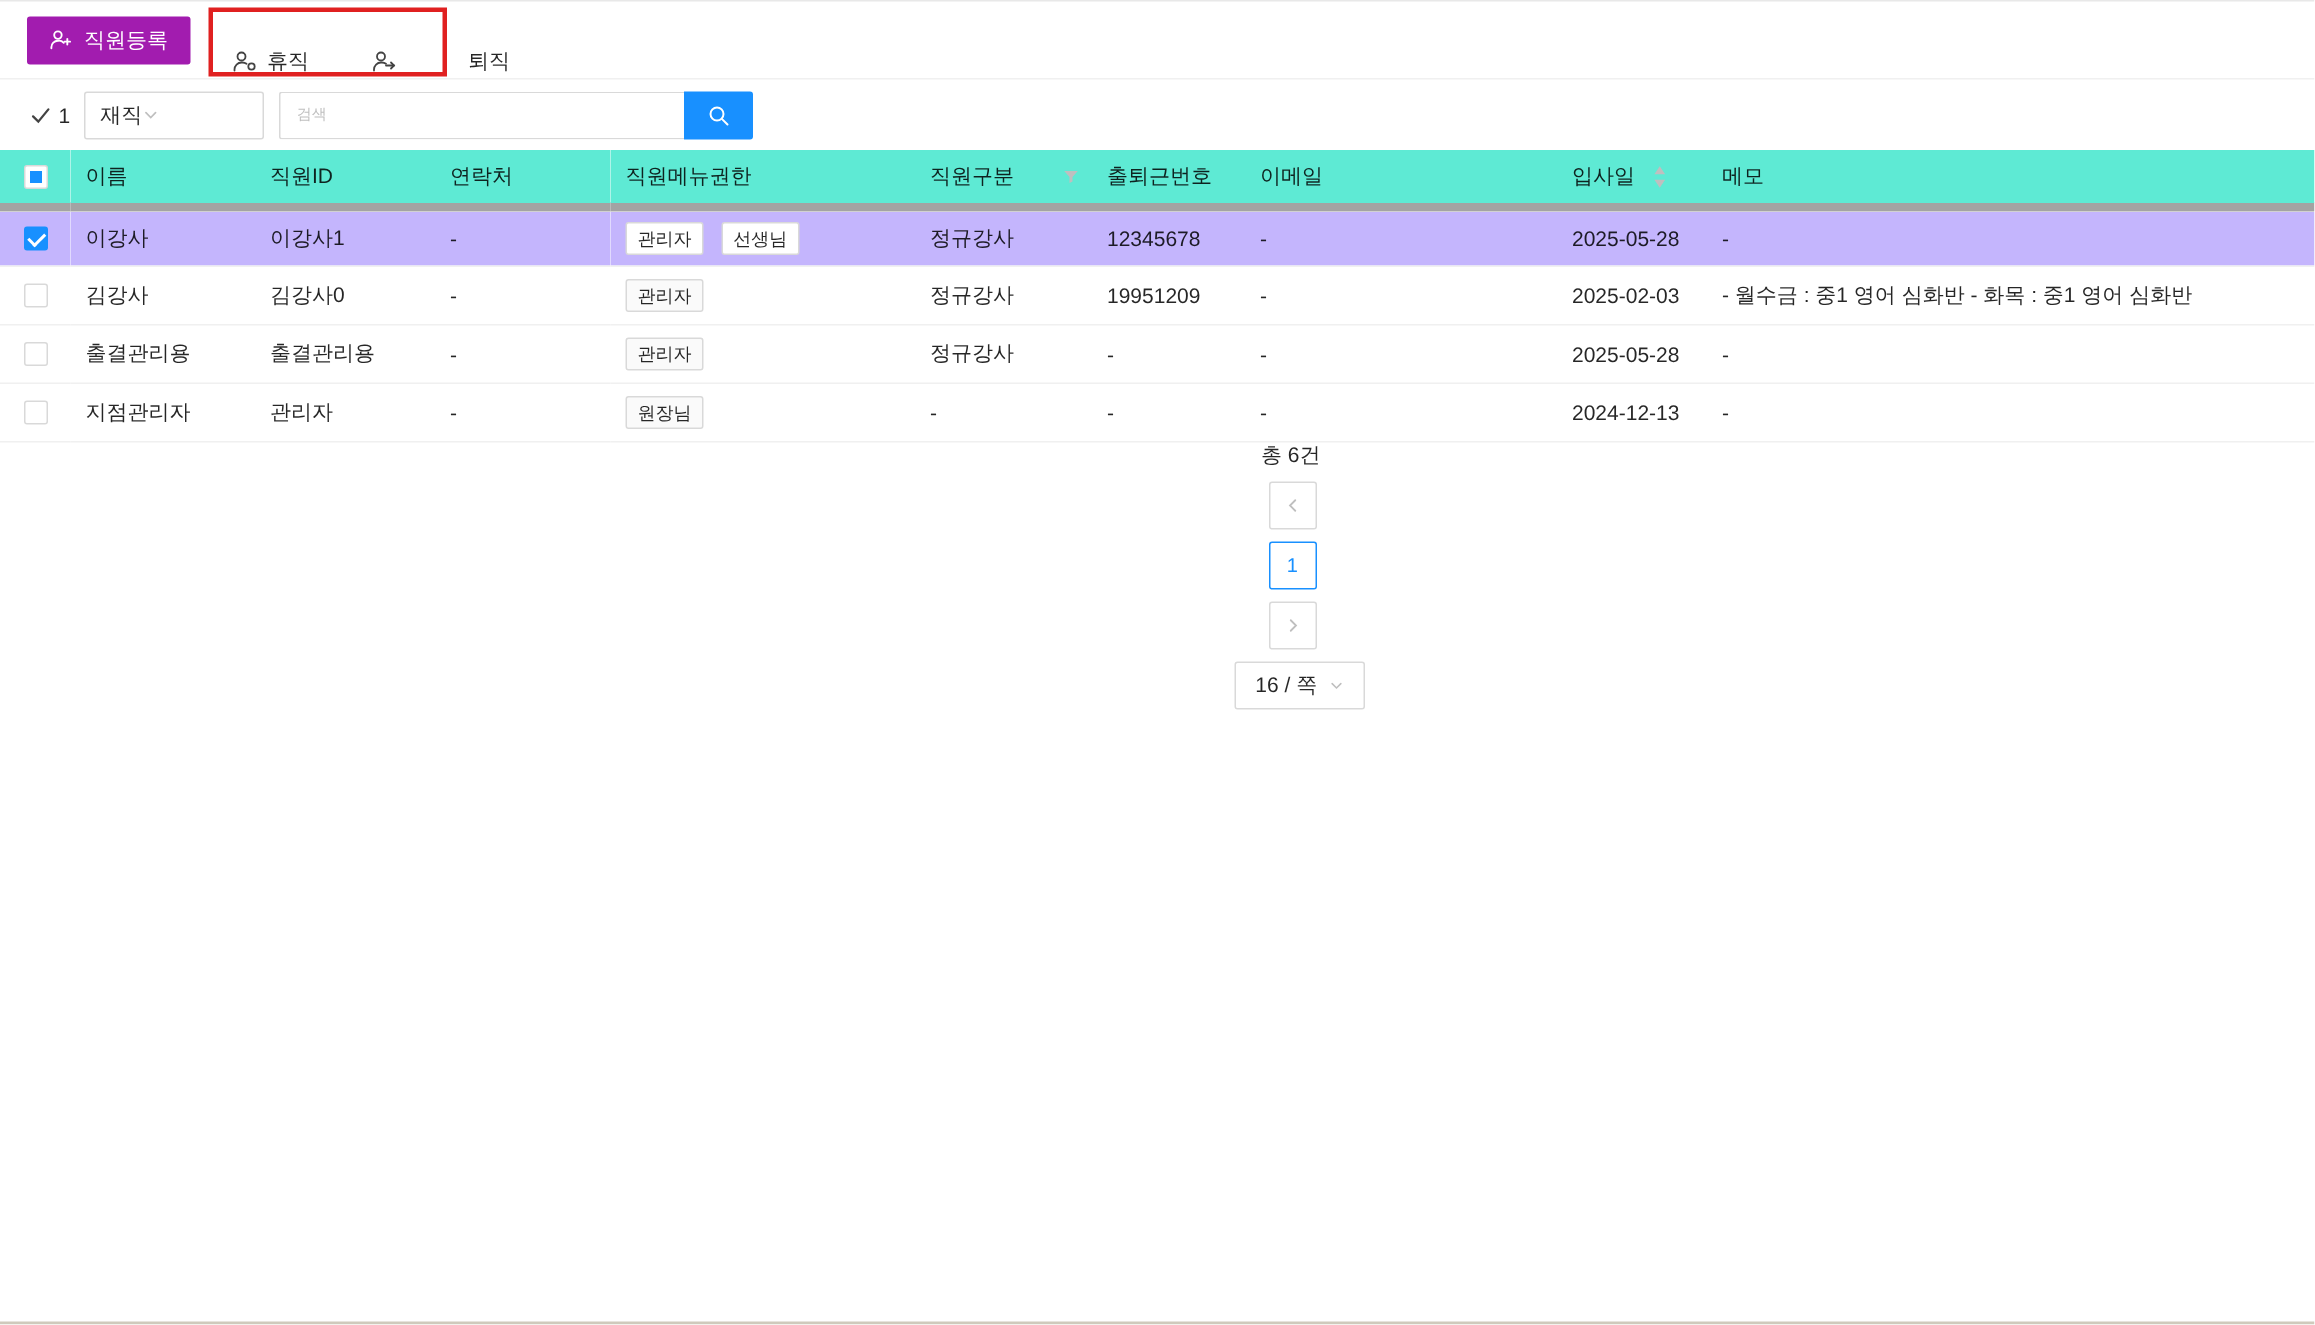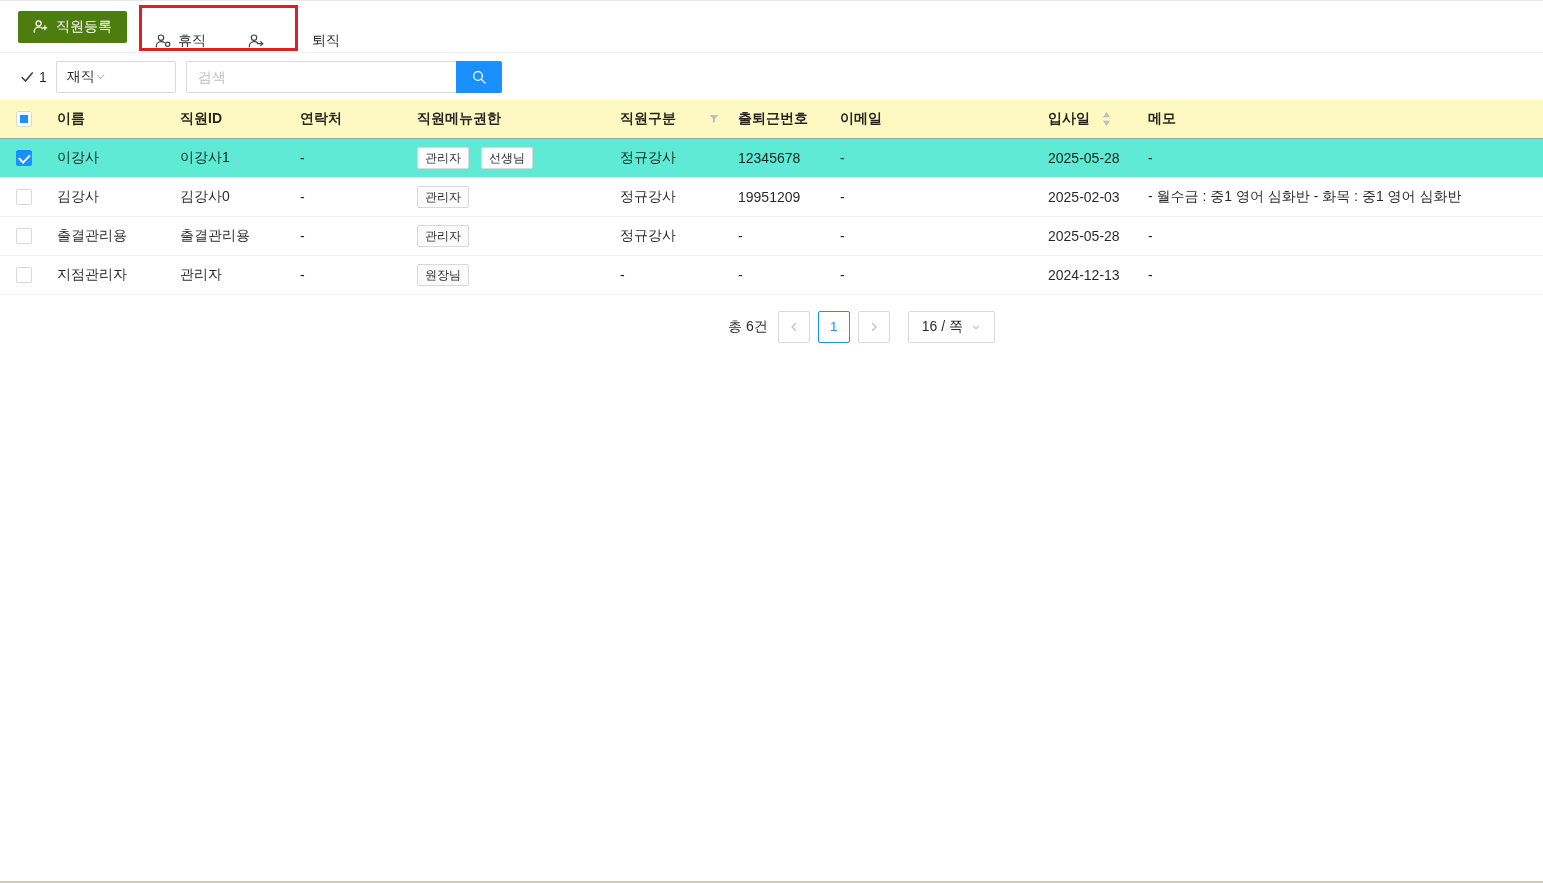--- a/index.html
+++ b/index.html
@@ -12,21 +12,21 @@
     position:relative;
     overflow:hidden;
   }
   .page { width:100%; height:100%; border-top:1px solid #e8e8e8; border-bottom:2px solid #cfcabc; position:relative; }
 
   
   .toolbar { height:52px; display:flex; align-items:center; padding-left:18px; border-bottom:1px solid #f0f0f0; position:relative; }
   .btn-primary {
     display:inline-flex; align-items:center; gap:8px;
     height:32px; padding:0 15px;
-    background:#4d7c0f; color:#fff;
+    background:#a21caf; color:#fff;
     border:none; border-radius:2px; font-size:14px; cursor:pointer;
     font-family:inherit;
   }
   .btn-text {
     display:inline-flex; align-items:center; gap:7px;
     height:32px; padding:0 6px;
     background:none; border:none; font-size:14px; color:rgba(0,0,0,0.85);
     cursor:pointer; font-family:inherit;margin-top:28px;
   }
   .btn-text.leave { margin-left:22px; }
@@ -41,43 +41,43 @@
   .selected-indicator { display:inline-flex; align-items:center; gap:5px; color:rgba(0,0,0,0.85); }
   .select-box {
     margin-left:9px; width:120px; height:32px;
     border:1px solid #d9d9d9; border-radius:2px; background:#fff;
     display:inline-flex; align-items:center; 
     padding:0 10px; cursor:pointer;
   }
   .search-wrap { margin-left:10px; display:inline-flex; }
   .search-input {
     width:270px; height:32px; border:1px solid #d9d9d9; border-right:none;
-    border-radius:2px 0 0 2px; padding:0 11px; font-size:14px; outline:none;
+    border-radius:2px 0 0 2px; padding:0 11px; font-size:10px; outline:none;
     font-family:inherit; color:rgba(0,0,0,0.85);
   }
   .search-input::placeholder { color:#bfbfbf; }
   .search-btn {
     width:46px; height:32px; background:#1890ff; border:none;
     border-radius:0 2px 2px 0; display:inline-flex; align-items:center; justify-content:center;
     cursor:pointer;
   }
 
   
   table { width:100%; border-collapse:collapse; table-layout:fixed; }
   thead th {
-    background:#fef9c3; font-weight:700; text-align:left;
-    padding:0 10px; border-bottom:1px solid #a3a3a3; height:38px;
+    background:#5eead4; font-weight:400; text-align:left;
+    padding:0 10px; border-bottom:6px solid #a3a3a3; height:38px;
     position:relative; white-space:nowrap; overflow:hidden;
   }
   tbody td {
     padding:0 10px; border-bottom:1px solid #f0f0f0; height:39px;
     white-space:nowrap; overflow:hidden;
   }
   .col-check { text-align:center; padding:0; }
-  tr.selected td { background:#5eead4; }
+  tr.selected td { background:#c4b5fd; }
 
   .checkbox {
     display:inline-block; width:16px; height:16px;
     border:1px solid #d9d9d9; border-radius:2px; background:#fff;
     position:relative; vertical-align:middle; cursor:pointer;
   }
   .checkbox.checked { background:#1890ff; border-color:#1890ff; }
   .checkbox.checked::after {
     content:""; position:absolute; left:4px; top:1px;
     width:5px; height:9px; border:solid #fff; border-width:0 2px 2px 0;
@@ -92,22 +92,22 @@
     font-size:12px; border:1px solid #d9d9d9; border-radius:2px;
     background:#fafafa; margin-right:8px; color:rgba(0,0,0,0.85);
   }
   tr.selected .tag { background:#fff; }
 
   .hdr-icon-right { position:absolute; right:8px; top:50%; transform:translateY(-50%); display:inline-flex; cursor:pointer; }
   .sorter { display:inline-flex; flex-direction:column; margin-left:8px; vertical-align:middle; cursor:pointer; }
 
   
   .pagination {
-    margin-top:16px; display:flex; align-items:center; justify-content:center;
-    gap:8px; padding-left:180px;
+    display:flex; align-items:center; justify-content:center;
+    gap:8px; padding-left:180px;flex-direction:column;
   }
   .total-label { margin-right:2px; }
   .page-btn {
     width:32px; height:32px; border:1px solid #d9d9d9; border-radius:2px; background:#fff;
     display:inline-flex; align-items:center; justify-content:center; cursor:pointer;
     color:rgba(0,0,0,0.25); font-family:inherit;
   }
   .page-btn.active { border-color:#1890ff; color:#1890ff; }
   .size-select {
     margin-left:10px; min-width:84px; height:32px;

